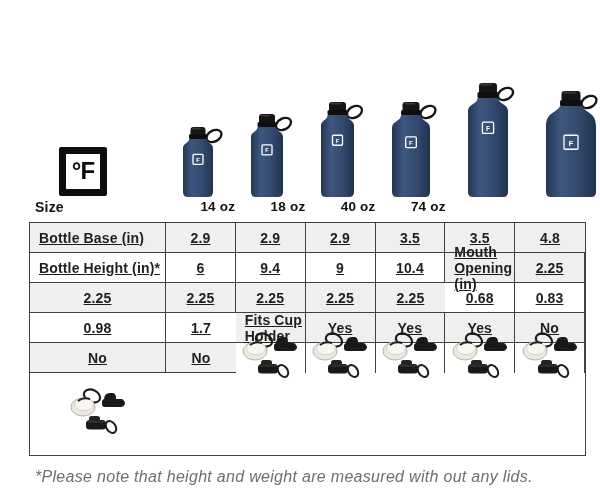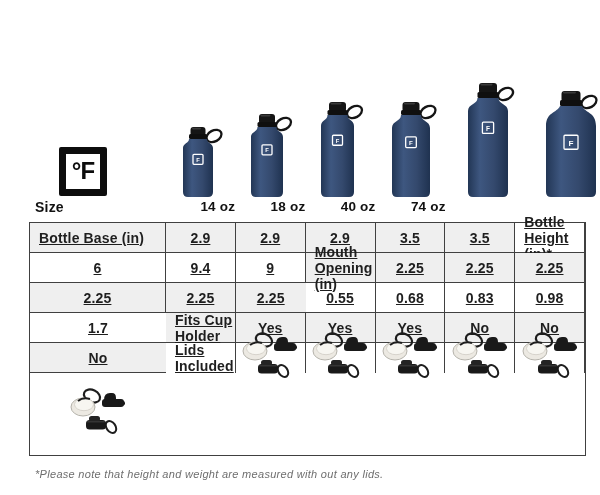--- a/index.html
+++ b/index.html
@@ -40,21 +40,21 @@
     font-size: 14px; font-weight: 600; color: #1e1e1e; letter-spacing: 0.15px; text-decoration: underline; }
   .cell.label { justify-content: flex-start; padding-left: 9px; }
   .cell.last-col { border-right: none; }
   .cell.last-row { border-bottom: none; }
   .cell.stripe { background: #efefef; }
   .cell.lids { padding-top: 0; }
   .cell.lids svg { display: block; margin-top: -5px; }
 
   
   .footnote { position: absolute; left: 35px; top: 468px; width: 540px;
-    font-size: 11px; font-style: italic; color: #6e6e6e; letter-spacing: 0.3px; }
+    font-size: 16px; font-style: italic; color: #6e6e6e; letter-spacing: 0.3px; }
 </style>
 </head>
 <body>
 
 <div class="stage">
   <div class="logo">
     <span>°F</span>
   </div>
   <div class="size-header">Size</div>
   <div class="bottles-row" id="bottlesRow">
@@ -197,44 +197,44 @@
       <div class="size-label">40 oz</div>
       <div class="size-label">74 oz</div>
     </div>
   <div class="spec-table" id="specTable">
       <div class="cell label stripe">Bottle Base (in)</div>
       <div class="cell stripe">2.9</div>
       <div class="cell stripe">2.9</div>
       <div class="cell stripe">2.9</div>
       <div class="cell stripe">3.5</div>
       <div class="cell stripe">3.5</div>
+      <div class="cell stripe last-col">4.8</div>
       <div class="cell label">Bottle Height (in)*</div>
       <div class="cell">6</div>
       <div class="cell">9.4</div>
       <div class="cell">9</div>
+      <div class="cell">10.4</div>
       <div class="cell label stripe">Mouth Opening (in)</div>
       <div class="cell stripe">2.25</div>
       <div class="cell stripe">2.25</div>
       <div class="cell stripe">2.25</div>
       <div class="cell stripe">2.25</div>
       <div class="cell stripe">2.25</div>
       <div class="cell stripe last-col">2.25</div>
-      <div class="cell">0.55</div>
       <div class="cell">0.68</div>
       <div class="cell">0.83</div>
       <div class="cell">0.98</div>
       <div class="cell last-col">1.7</div>
       <div class="cell label stripe">Fits Cup Holder</div>
       <div class="cell stripe">Yes</div>
       <div class="cell stripe">Yes</div>
       <div class="cell stripe">Yes</div>
       <div class="cell stripe">No</div>
       <div class="cell stripe">No</div>
       <div class="cell stripe last-col">No</div>
-      <div class="cell label last-row">Lids Included</div>
       <div class="cell last-row lids">
         <svg width="58" height="52" viewBox="0 0 58 52" xmlns="http://www.w3.org/2000/svg">
     <g>
       <ellipse cx="23" cy="10" rx="8.5" ry="6" fill="none" stroke="#1d1d1d" stroke-width="2.2" transform="rotate(25 23 10)"></ellipse>
       <ellipse cx="14" cy="21" rx="12" ry="9" fill="#ece9e2" stroke="#b4b2aa" stroke-width="1"></ellipse>
       <ellipse cx="15" cy="18.5" rx="9.5" ry="6.2" fill="#f7f6f1" stroke="#cfccc4" stroke-width="0.8"></ellipse>
       <path d="M9 15 q5 -4 12 -2" fill="none" stroke="#1d1d1d" stroke-width="2"></path>
     </g>
     <g>
       <rect x="33" y="13" width="22" height="8" rx="3" fill="#191919"></rect>

